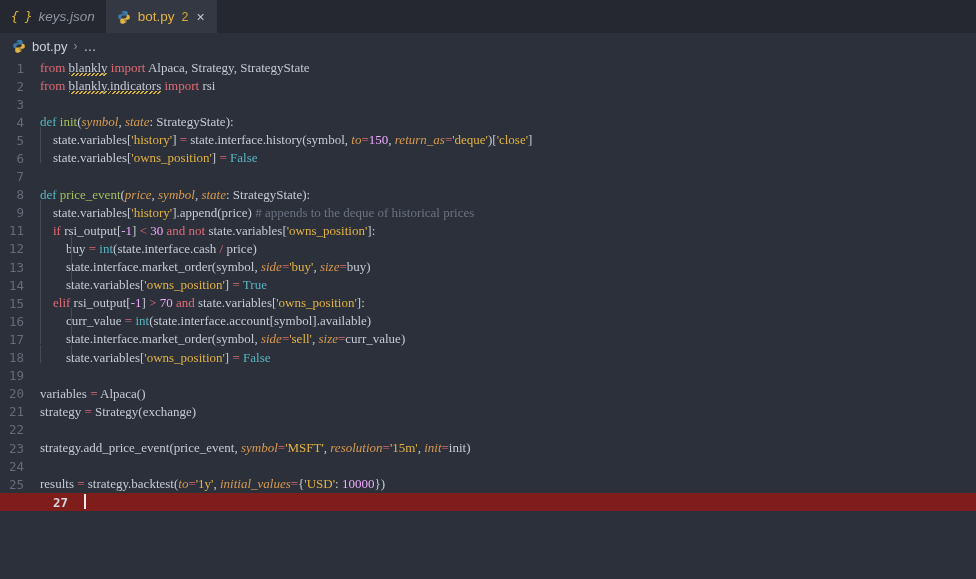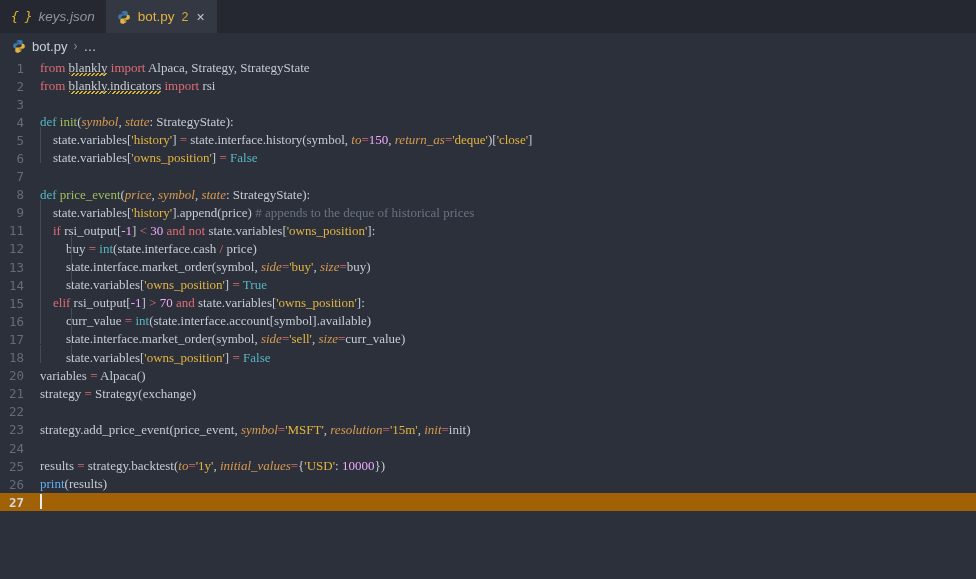--- a/index.html
+++ b/index.html
@@ -25,21 +25,21 @@
   .breadcrumb{height:26px;background:#2b303b;display:flex;align-items:center;gap:6px;
      padding-left:12px;flex:0 0 auto;font-family:"Liberation Sans",sans-serif;
      font-size:13px;color:#b8bdc9;}
   .breadcrumb .sep{color:#858b98;font-size:12px;}
   .breadcrumb .crumb{color:#c9ced9;}
   .breadcrumb .dots{color:#c9ced9;letter-spacing:1px;}
 
   
   .editor{flex:1 1 auto;position:relative;background:#2b303b;overflow:hidden;}
   .row{height:18.1px;display:flex;align-items:center;position:relative;white-space:pre;}
-  .row.active{background:#a16207;}
+  .row.active{background:#7f1d1d;padding-left:44px;}
   .ln{width:40px;min-width:40px;text-align:right;padding-right:16px;box-sizing:border-box;
       color:#656b7a;font-size:12.5px;font-family:"DejaVu Sans Mono",monospace;
       user-select:none;flex:0 0 auto;}
   .row.active .ln{color:#d4d8e0;font-weight:bold;}
   .code{font-size:13px;font-family:Liberation Serif, serif;color:#c5cad4;
         position:relative;flex:1 1 auto;line-height:18.1px;}
 
   
   .kw   {color:#e06c75;}
   .def  {color:#56b6c2;}
@@ -110,23 +110,23 @@
       <div class="row"><div class="ln">8</div><div class="code"><span class="def">def </span><span class="fn">price_event</span><span class="pl">(</span><span class="par">price</span><span class="pl">, </span><span class="par">symbol</span><span class="pl">, </span><span class="par">state</span><span class="pl">: StrategyState):</span></div></div>
       <div class="row"><div class="ln">9</div><div class="code"><span class="ig" style="margin-left: 0px; position: absolute; left: 0px; top: 0px;"></span><span class="pl">    state.variables[</span><span class="str">'history'</span><span class="pl">].append(price) </span><span class="cmt"># appends to the deque of historical prices</span></div></div>
       <div class="row"><div class="ln">11</div><div class="code"><span class="ig" style="margin-left: 0px; position: absolute; left: 0px; top: 0px;"></span><span class="pl">    </span><span class="kw">if</span><span class="pl"> rsi_output[</span><span class="num">-1</span><span class="pl">] </span><span class="op">&lt;</span><span class="pl"> </span><span class="num">30</span><span class="pl"> </span><span class="kw">and not</span><span class="pl"> state.variables[</span><span class="str">'owns_position'</span><span class="pl">]:</span></div></div>
       <div class="row"><div class="ln">12</div><div class="code"><span class="ig" style="margin-left: 0px; position: absolute; left: 0px; top: 0px;"></span><span class="ig" style="margin-left: 0px; position: absolute; left: 31.28px; top: 0px;"></span><span class="pl">        buy </span><span class="op">=</span><span class="pl"> </span><span class="bi">int</span><span class="pl">(state.interface.cash </span><span class="op">/</span><span class="pl"> price)</span></div></div>
       <div class="row"><div class="ln">13</div><div class="code"><span class="ig" style="margin-left: 0px; position: absolute; left: 0px; top: 0px;"></span><span class="ig" style="margin-left: 0px; position: absolute; left: 31.28px; top: 0px;"></span><span class="pl">        state.interface.market_order(symbol, </span><span class="par">side</span><span class="op">=</span><span class="str">'buy'</span><span class="pl">, </span><span class="par">size</span><span class="op">=</span><span class="pl">buy)</span></div></div>
       <div class="row"><div class="ln">14</div><div class="code"><span class="ig" style="margin-left: 0px; position: absolute; left: 0px; top: 0px;"></span><span class="ig" style="margin-left: 0px; position: absolute; left: 31.28px; top: 0px;"></span><span class="pl">        state.variables[</span><span class="str">'owns_position'</span><span class="pl">] </span><span class="op">=</span><span class="pl"> </span><span class="cst">True</span></div></div>
       <div class="row"><div class="ln">15</div><div class="code"><span class="ig" style="margin-left: 0px; position: absolute; left: 0px; top: 0px;"></span><span class="pl">    </span><span class="kw">elif</span><span class="pl"> rsi_output[</span><span class="num">-1</span><span class="pl">] </span><span class="op">&gt;</span><span class="pl"> </span><span class="num">70</span><span class="pl"> </span><span class="kw">and</span><span class="pl"> state.variables[</span><span class="str">'owns_position'</span><span class="pl">]:</span></div></div>
       <div class="row"><div class="ln">16</div><div class="code"><span class="ig" style="margin-left: 0px; position: absolute; left: 0px; top: 0px;"></span><span class="ig" style="margin-left: 0px; position: absolute; left: 31.28px; top: 0px;"></span><span class="pl">        curr_value </span><span class="op">=</span><span class="pl"> </span><span class="bi">int</span><span class="pl">(state.interface.account[symbol].available)</span></div></div>
       <div class="row"><div class="ln">17</div><div class="code"><span class="ig" style="margin-left: 0px; position: absolute; left: 0px; top: 0px;"></span><span class="ig" style="margin-left: 0px; position: absolute; left: 31.28px; top: 0px;"></span><span class="pl">        state.interface.market_order(symbol, </span><span class="par">side</span><span class="op">=</span><span class="str">'sell'</span><span class="pl">, </span><span class="par">size</span><span class="op">=</span><span class="pl">curr_value)</span></div></div>
       <div class="row"><div class="ln">18</div><div class="code"><span class="ig" style="margin-left: 0px; position: absolute; left: 0px; top: 0px;"></span><span class="ig" style="margin-left: 0px; position: absolute; left: 31.28px; top: 0px;"></span><span class="pl">        state.variables[</span><span class="str">'owns_position'</span><span class="pl">] </span><span class="op">=</span><span class="pl"> </span><span class="cst">False</span></div></div>
+      <div class="row"><div class="ln">19</div><div class="code"></div></div>
       <div class="row"><div class="ln">20</div><div class="code"><span class="pl">variables </span><span class="op">=</span><span class="pl"> Alpaca()</span></div></div>
       <div class="row"><div class="ln">21</div><div class="code"><span class="pl">strategy </span><span class="op">=</span><span class="pl"> Strategy(exchange)</span></div></div>
       <div class="row"><div class="ln">22</div><div class="code"></div></div>
       <div class="row"><div class="ln">23</div><div class="code"><span class="pl">strategy.add_price_event(price_event, </span><span class="par">symbol</span><span class="op">=</span><span class="str">'MSFT'</span><span class="pl">, </span><span class="par">resolution</span><span class="op">=</span><span class="str">'15m'</span><span class="pl">, </span><span class="par">init</span><span class="op">=</span><span class="pl">init)</span></div></div>
       <div class="row"><div class="ln">24</div><div class="code"></div></div>
       <div class="row"><div class="ln">25</div><div class="code"><span class="pl">results </span><span class="op">=</span><span class="pl"> strategy.backtest(</span><span class="par">to</span><span class="op">=</span><span class="str">'1y'</span><span class="pl">, </span><span class="par">initial_values</span><span class="op">=</span><span class="pl">{</span><span class="str">'USD'</span><span class="pl">: </span><span class="num">10000</span><span class="pl">})</span></div></div>
-      <div class="row"><div class="ln">26</div><div class="code"><span class="fnc">print</span><span class="pl">(results)</span></div></div>
       <div class="row active"><div class="ln">27</div><div class="code"><span class="cursor"></span></div></div>
     </div>
 
 </div>
 
 </body></html>

